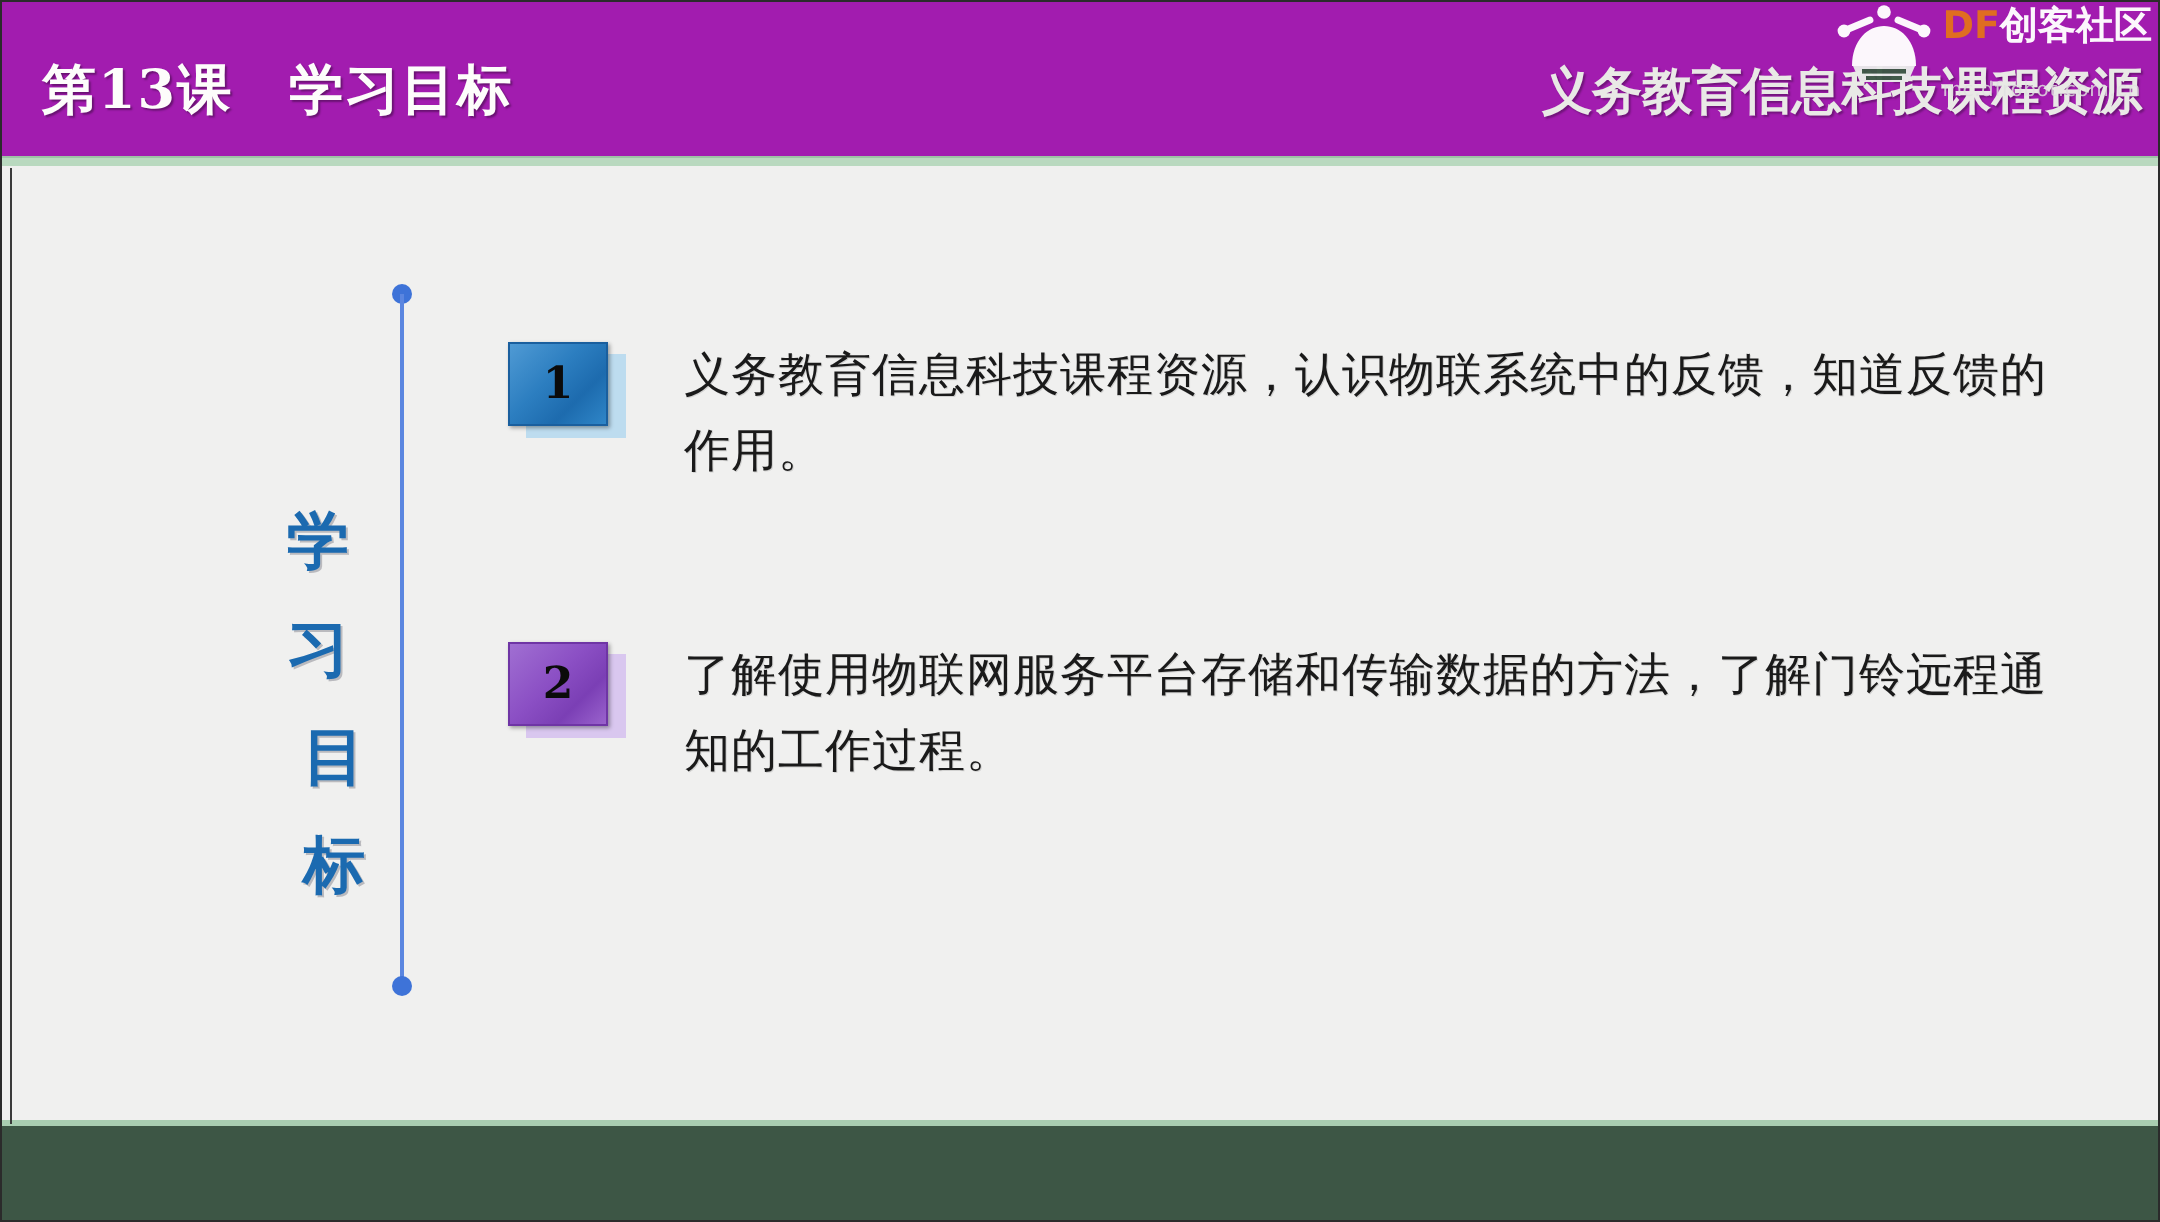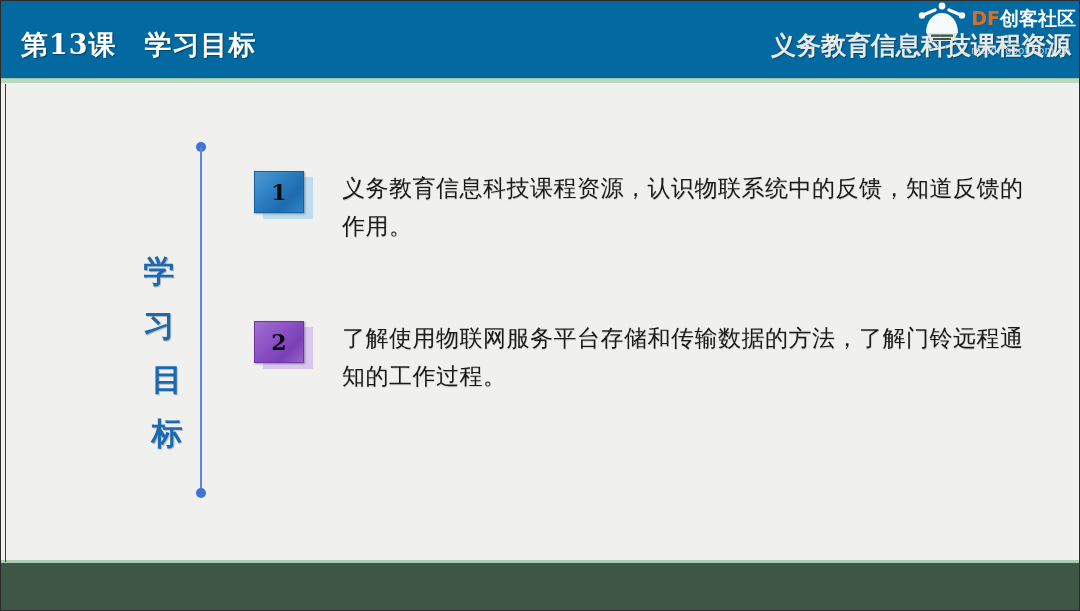--- a/index.html
+++ b/index.html
@@ -36,21 +36,21 @@
     background: #3a3a3a;
     z-index: 40;
   }
 
   
   #header {
     position: absolute;
     left: 1px; top: 1px;
     width: 1078px;
     height: 77px;
-    background: #0369a1;
+    background: #a21caf;
     overflow: hidden;
   }
   #header-underline {
     position: absolute;
     left: 1px; top: 78px;
     width: 1078px;
     height: 5px;
     background: #b9d9bf;
     border-top: 1px solid #9dc3a5;
     box-sizing: border-box;
@@ -93,21 +93,21 @@
     opacity: 0.97;
   }
   #wm-robot {
     position: relative;
     width: 54px;
     height: 42px;
     margin-right: 2px;
   }
   #wm-textwrap {
     position: relative;
-    padding-top: 6px;
+    padding-top: 1px;
   }
   #wm-brand {
     font-size: 19px;
     font-weight: bold;
     letter-spacing: 0px;
     line-height: 20px;
     white-space: nowrap;
   }
   #wm-brand .df { color: #e2701d; }
   #wm-brand .cn { color: #ffffff; }

